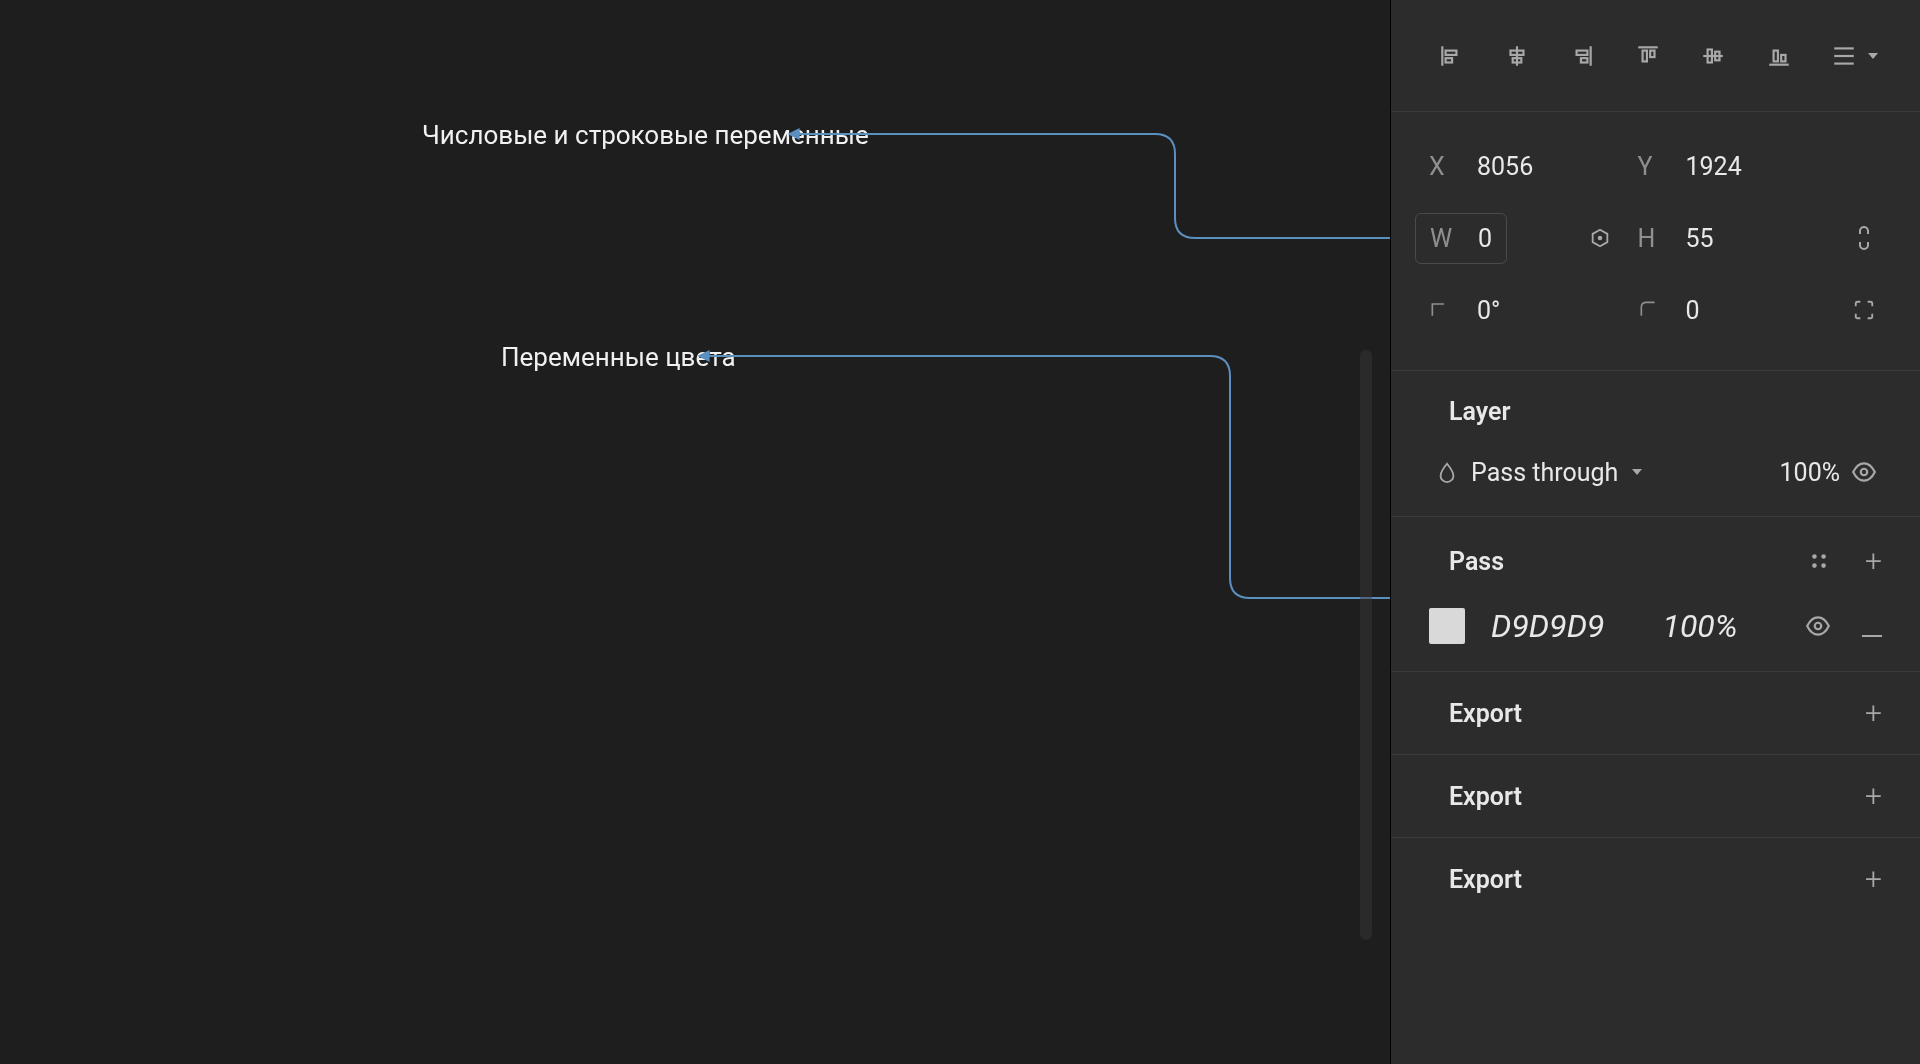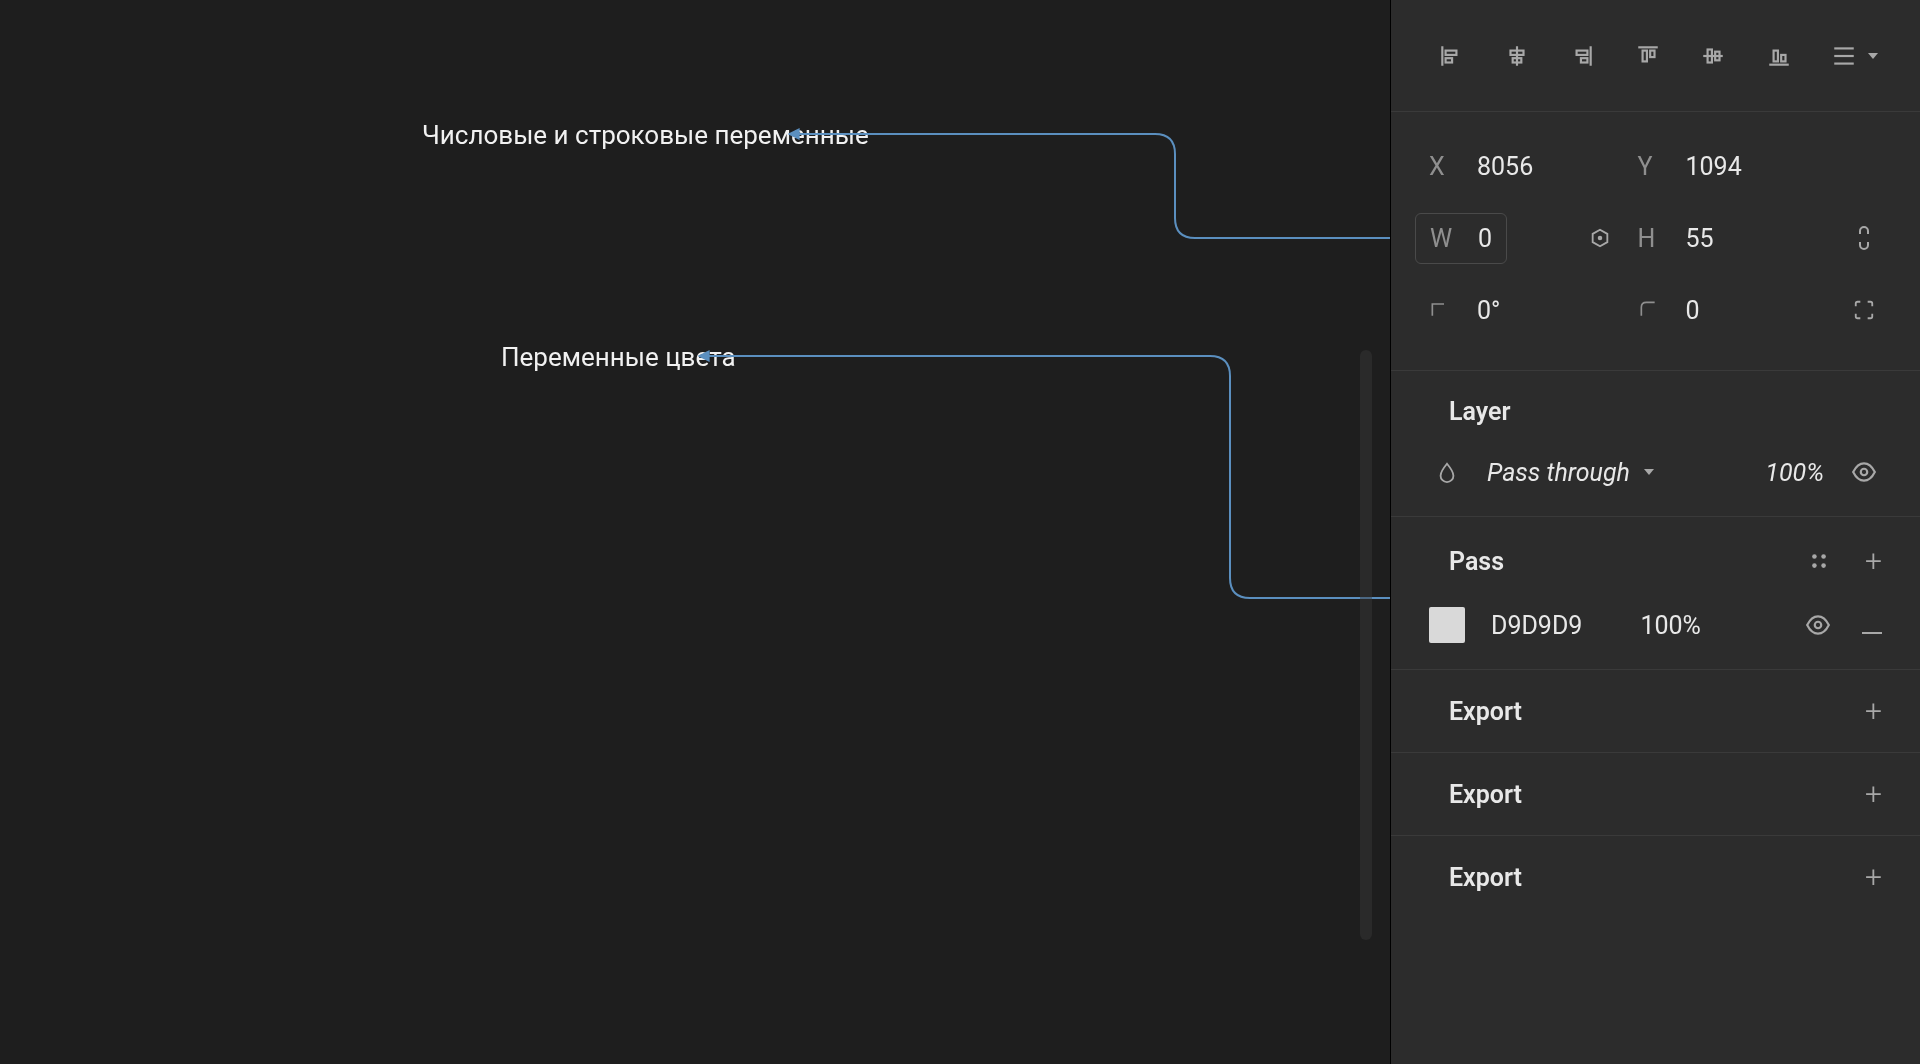--- a/index.html
+++ b/index.html
@@ -176,38 +176,38 @@
   }
   .sec-head .head-right {
     display: flex;
     align-items: center;
     gap: 28px;
   }
 
   .blend-row {
     display: flex;
     align-items: center;
-    gap: 22px;
+    gap: 6px;
     margin-top: 28px;
     font-size: 25px;
-    font-style: italic;
   }
   .blend-row .mode {
     display: flex;
     align-items: center;
     gap: 10px;
   }
   .blend-row .spacer { flex: 1; }
 
   .fill-row {
     display: flex;
     align-items: center;
     gap: 26px;
     margin-top: 28px;
-    font-size: 25px;
+    font-size: 32px;
+    font-style: italic;
   }
   .swatch {
     width: 36px;
     height: 36px;
     background: #d9d9d9;
     border-radius: 2px;
     flex: none;
   }
   .fill-row .spacer { flex: 1; }
 
@@ -302,21 +302,21 @@
     </div>
 
     <div class="props">
       <div class="prop-row">
         <div class="pcell">
           <span class="plabel">X</span>
           <span class="pval clickable">8056</span>
         </div>
         <div class="pcell">
           <span class="plabel">Y</span>
-          <span class="pval clickable">1094</span>
+          <span class="pval clickable">1924</span>
         </div>
         <span class="trail-ico" style="visibility:hidden;"></span>
       </div>
 
       <div class="prop-row">
         <div class="pcell">
           <div class="w-box">
             <span class="plabel">W</span>
             <span class="pval clickable">0</span>
           </div>

